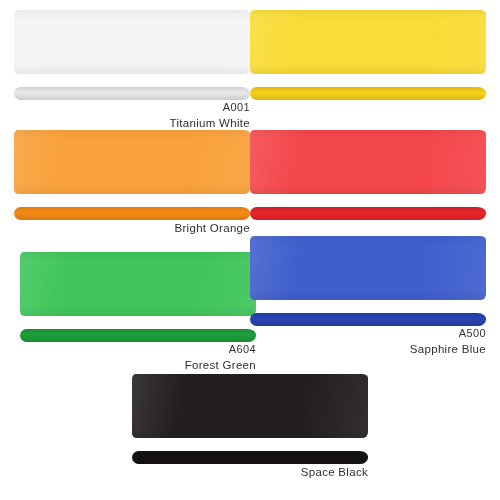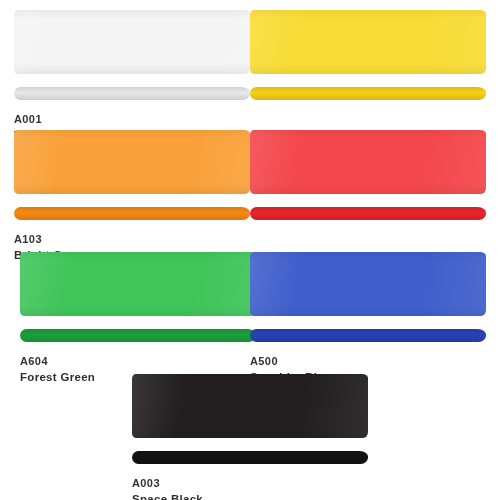--- a/index.html
+++ b/index.html
@@ -80,24 +80,23 @@
     border-radius: inherit;
     background: linear-gradient(to bottom,
                 rgba(0,0,0,0.10) 0%,
                 rgba(0,0,0,0.00) 45%,
                 rgba(0,0,0,0.12) 100%);
     pointer-events: none;
   }
 
   
   .labels {
-    margin-top: 12px;
-    text-align: left;
+    margin-top: 0;
+    text-align: right;
     color: #2b2b2b;
-    font-weight: bold;
   }
   .code {
     font-size: 11px;
     letter-spacing: 0.4px;
     line-height: 15px;
     color: #333333;
   }
   .name {
     font-size: 11.5px;
     letter-spacing: 0.3px;
@@ -127,21 +126,20 @@
       <div class="paint-thin" style="background-color: rgb(247, 209, 23);"></div>
     </div>
   </div>
 
   <div class="swatch-cell" style="left:14px; top:130px;">
     <div class="swatch-block">
       <div class="paint-thick" style="background-color: rgb(249, 161, 58);"></div>
       <div class="paint-thin" style="background-color: rgb(245, 138, 20);"></div>
     </div>
     <div class="labels">
-      <div class="code">A103</div>
       <div class="name">Bright Orange</div>
     </div>
   </div>
 
   <div class="swatch-cell" style="left:250px; top:130px;">
     <div class="swatch-block">
       <div class="paint-thick" style="background-color: rgb(244, 71, 75);"></div>
       <div class="paint-thin" style="background-color: rgb(232, 36, 44);"></div>
     </div>
   </div>
@@ -150,35 +148,34 @@
     <div class="swatch-block">
       <div class="paint-thick" style="background-color: rgb(63, 197, 90);"></div>
       <div class="paint-thin" style="background-color: rgb(29, 158, 60);"></div>
     </div>
     <div class="labels">
       <div class="code">A604</div>
       <div class="name">Forest Green</div>
     </div>
   </div>
 
-  <div class="swatch-cell" style="left:250px; top:252px;">
+  <div class="swatch-cell" style="left:250px; top:236px;">
     <div class="swatch-block">
       <div class="paint-thick" style="background-color: rgb(63, 95, 204);"></div>
       <div class="paint-thin" style="background-color: rgb(40, 67, 180);"></div>
     </div>
     <div class="labels">
       <div class="code">A500</div>
       <div class="name">Sapphire Blue</div>
     </div>
   </div>
 
   <div class="swatch-cell" style="left:132px; top:374px;">
     <div class="swatch-block">
       <div class="paint-thick" style="background-color: rgb(35, 31, 32);"></div>
       <div class="paint-thin" style="background-color: rgb(20, 18, 19);"></div>
     </div>
     <div class="labels">
-      <div class="code">A003</div>
       <div class="name">Space Black</div>
     </div>
   </div>
 
 </div>
 
 </body></html>

